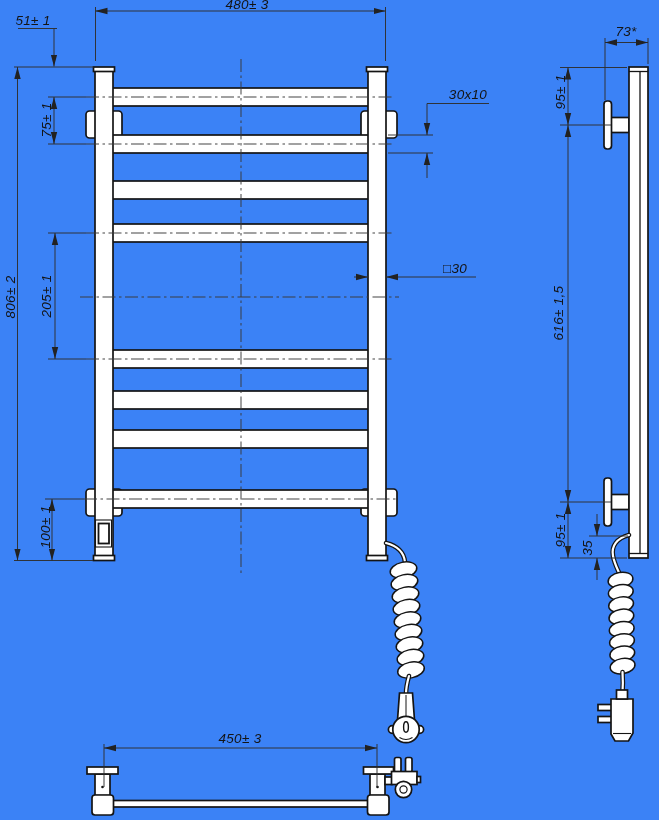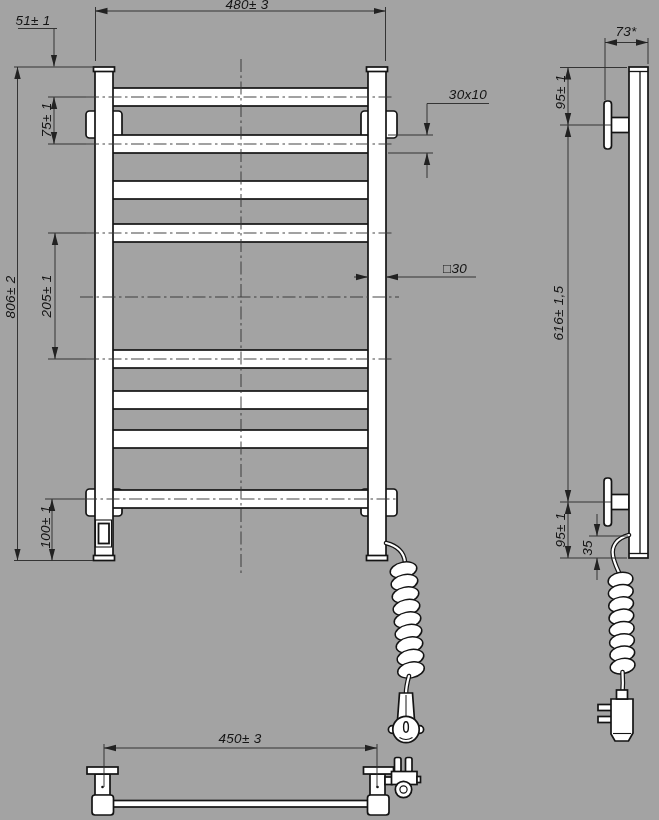--- a/index.html
+++ b/index.html
@@ -1,16 +1,16 @@
 <!DOCTYPE html>
 <html><head>
 <meta charset="utf-8">
 <style>
   html,body{margin:0;padding:0;background:#ffffff;}
-  .stage{position:relative;width:659px;height:820px;background:#a3a3a3;overflow:hidden;}
+  .stage{position:relative;width:659px;height:820px;background:#3b82f6;overflow:hidden;}
   svg{display:block;}
   .dim{font-family:"Liberation Sans",sans-serif;font-style:italic;font-size:13.5px;fill:#141414;letter-spacing:.3px;}
   .geo{stroke:#141414;fill:#ffffff;stroke-width:1.7;}
   .geo-thin{stroke:#141414;fill:none;stroke-width:1.3;}
   .dline{stroke:#2e2e2e;stroke-width:.95;fill:none;}
   .axis{stroke:#3a3a3a;stroke-width:.95;fill:none;stroke-dasharray:13 3.5 2.5 3.5;}
   .cord-out{stroke:#141414;stroke-width:4.6;fill:none;stroke-linecap:round;}
   .cord-in{stroke:#ffffff;stroke-width:2.2;fill:none;stroke-linecap:round;}
   .coil{stroke:#141414;stroke-width:1.5;fill:#ffffff;}
 </style>

